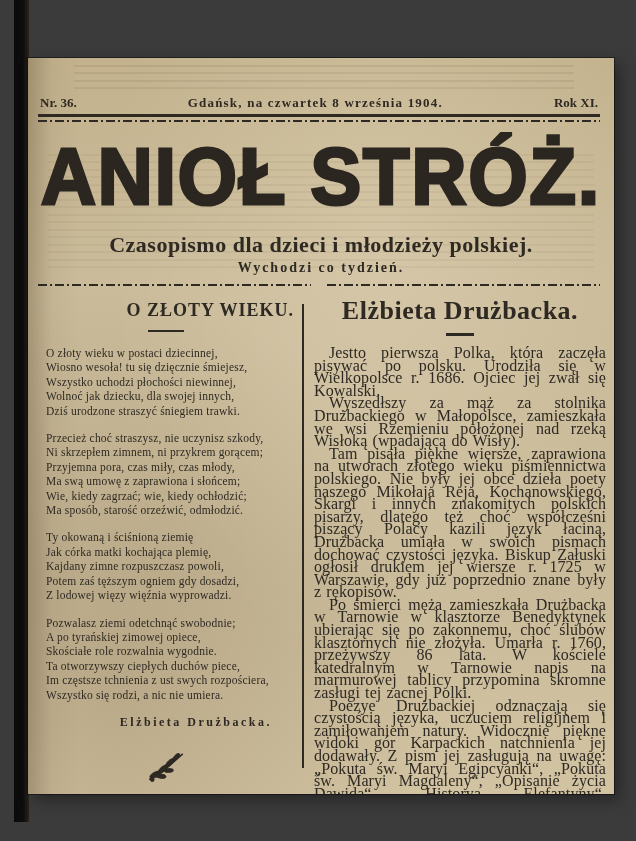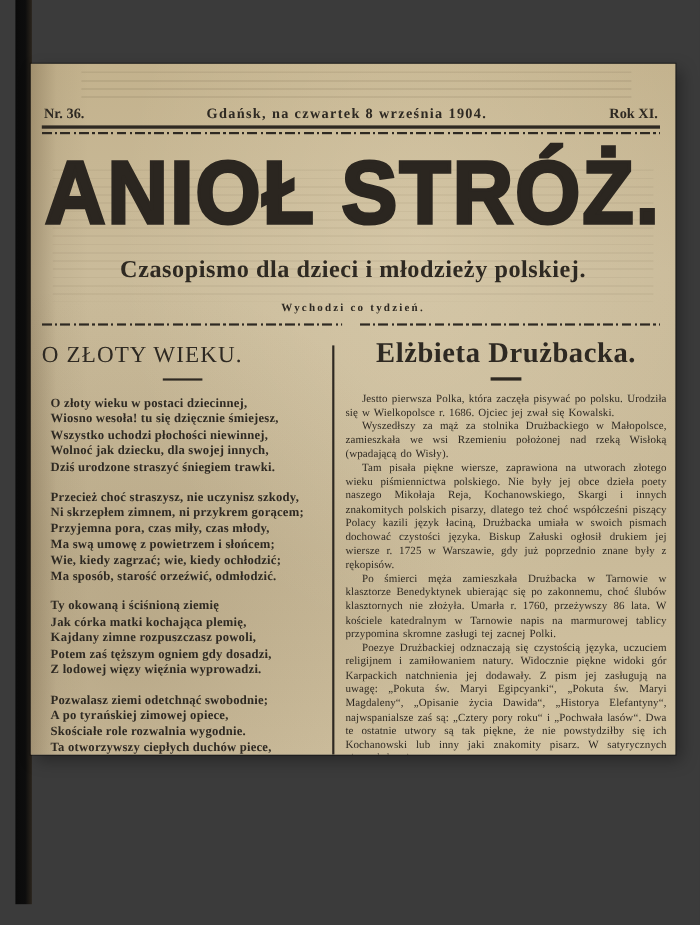--- a/index.html
+++ b/index.html
@@ -15,21 +15,21 @@
     color:var(--ink);
     overflow:hidden;
     position:relative;
   }
   .canvas{position:absolute;inset:0;}
   .spine-shadow{
     position:absolute;left:14px;top:0;width:15px;height:822px;
     background:linear-gradient(90deg,#0a0a0a 0%,#0d0d0d 60%,#2a241c 100%);
   }
   .page{
-    position:absolute;left:28px;top:58px;width:586px;height:628px;
+    position:absolute;left:28px;top:58px;width:586px;height:736px;
     background:
       radial-gradient(ellipse at 60% 25%, rgba(255,245,220,.20) 0%, rgba(255,245,220,0) 55%),
       radial-gradient(ellipse at 15% 85%, rgba(90,70,40,.18) 0%, rgba(90,70,40,0) 45%),
       linear-gradient(90deg, rgba(70,52,28,.28) 0%, rgba(70,52,28,.05) 4%, rgba(70,52,28,0) 9%),
       linear-gradient(180deg,#c3b28d 0%,#cabb9a 30%,#c9ba99 70%,#d2c3a2 100%);
     box-shadow:0 0 0 1px rgba(0,0,0,.45), 6px 6px 14px rgba(0,0,0,.35);
     overflow:hidden;
   }
   .ghost{
     position:absolute;opacity:.09;filter:blur(.7px);pointer-events:none;
@@ -57,58 +57,57 @@
     letter-spacing:2px;color:#2b2620;
     -webkit-text-stroke:3px #2b2620;
     transform:scaleY(1.06);
     text-shadow:0 0 1px rgba(43,38,32,.8);
   }
   h2.subtitle{
     margin-top:18px;text-align:center;
     font-weight:bold;font-size:22px;letter-spacing:.5px;
   }
   .frequency{
-    margin-top:17px;text-align:center;
-    font-weight:bold;font-size:10px;letter-spacing:2px;
+    margin-top:2px;text-align:center;
+    font-weight:bold;font-size:14px;letter-spacing:2px;
   }
   .rule-split{display:flex;gap:16px;margin-top:8px;}
   .rule-split .seg{flex:1;margin:0;}
   .rule-split{margin-left:10px;margin-right:14px;}
 
   
   .columns{display:flex;margin-top:6px;padding:0 6px 0 10px;height:500px;}
   .col-left{width:256px;flex:0 0 256px;padding-top:8px;}
   .divider{width:2px;background:var(--ink);margin:12px 6px 24px 8px;}
   .col-right{flex:1;padding:4px 2px 0 4px;}
 
   h3.poem-title{
-    text-align:left;font-weight:normal;font-size:21px;letter-spacing:1px;
+    text-align:right;font-weight:bold;font-size:18px;letter-spacing:1px;
   }
   .title-rule{width:36px;height:2px;background:var(--ink);margin:9px auto 14px auto;}
   .title-rule.short{width:28px;height:3px;margin:7px auto 11px auto;}
 
   .stanza{margin:0 0 13px 8px;}
   .poem-line{
     font-size:11.5px;line-height:14.4px;white-space:nowrap;
     letter-spacing:.2px;
-    font-weight:bold;
   }
   .signature{
     text-align:right;padding-right:22px;margin-top:4px;
     font-weight:bold;font-size:12px;letter-spacing:2.5px;
   }
   .ornament{text-align:center;margin-top:22px;}
   .ornament svg{transform:rotate(-8deg);}
 
   h3.article-title{
     text-align:center;font-weight:bold;font-size:26px;letter-spacing:.5px;
     font-family:"Liberation Serif","DejaVu Serif",serif;
   }
   .article-paragraph{
-    font-size:10px;line-height:12.6px;
+    font-size:16px;line-height:12.6px;
     text-align:justify;text-indent:15px;
     letter-spacing:.1px;word-spacing:1px;
   }
 </style>
 </head>
 <body>
 
 <div class="canvas">
   <div class="spine-shadow"></div>
 
@@ -145,21 +144,21 @@
               <div class="poem-line">O złoty wieku w postaci dziecinnej,</div>
               <div class="poem-line">Wiosno wesoła! tu się dzięcznie śmiejesz,</div>
               <div class="poem-line">Wszystko uchodzi płochości niewinnej,</div>
               <div class="poem-line">Wolnoć jak dziecku, dla swojej innych,</div>
               <div class="poem-line">Dziś urodzone straszyć śniegiem trawki.</div>
             </div>
             <div class="stanza">
               <div class="poem-line">Przecież choć straszysz, nie uczynisz szkody,</div>
               <div class="poem-line">Ni skrzepłem zimnem, ni przykrem gorącem;</div>
               <div class="poem-line">Przyjemna pora, czas miły, czas młody,</div>
-              <div class="poem-line">Ma swą umowę z powietrzem i słońcem;</div>
+              <div class="poem-line">Ma swą umowę z zaprawiona i słońcem;</div>
               <div class="poem-line">Wie, kiedy zagrzać; wie, kiedy ochłodzić;</div>
               <div class="poem-line">Ma sposób, starość orzeźwić, odmłodzić.</div>
             </div>
             <div class="stanza">
               <div class="poem-line">Ty okowaną i ściśnioną ziemię</div>
               <div class="poem-line">Jak córka matki kochająca plemię,</div>
               <div class="poem-line">Kajdany zimne rozpuszczasz powoli,</div>
               <div class="poem-line">Potem zaś tęższym ogniem gdy dosadzi,</div>
               <div class="poem-line">Z lodowej więzy więźnia wyprowadzi.</div>
             </div>

